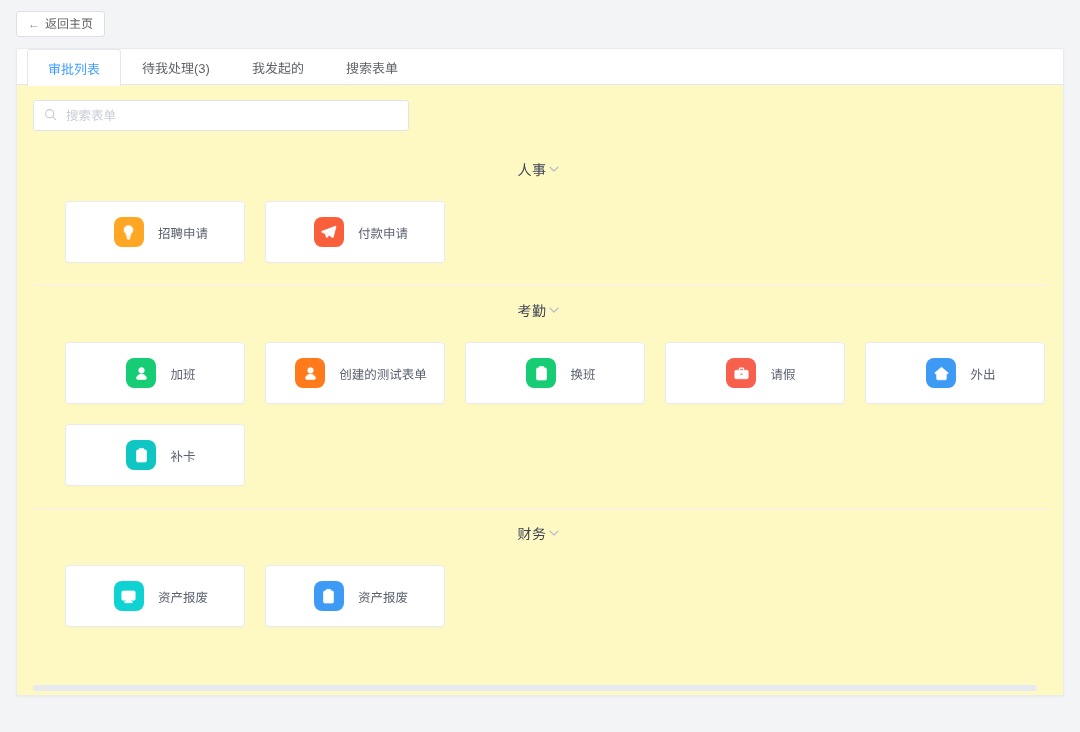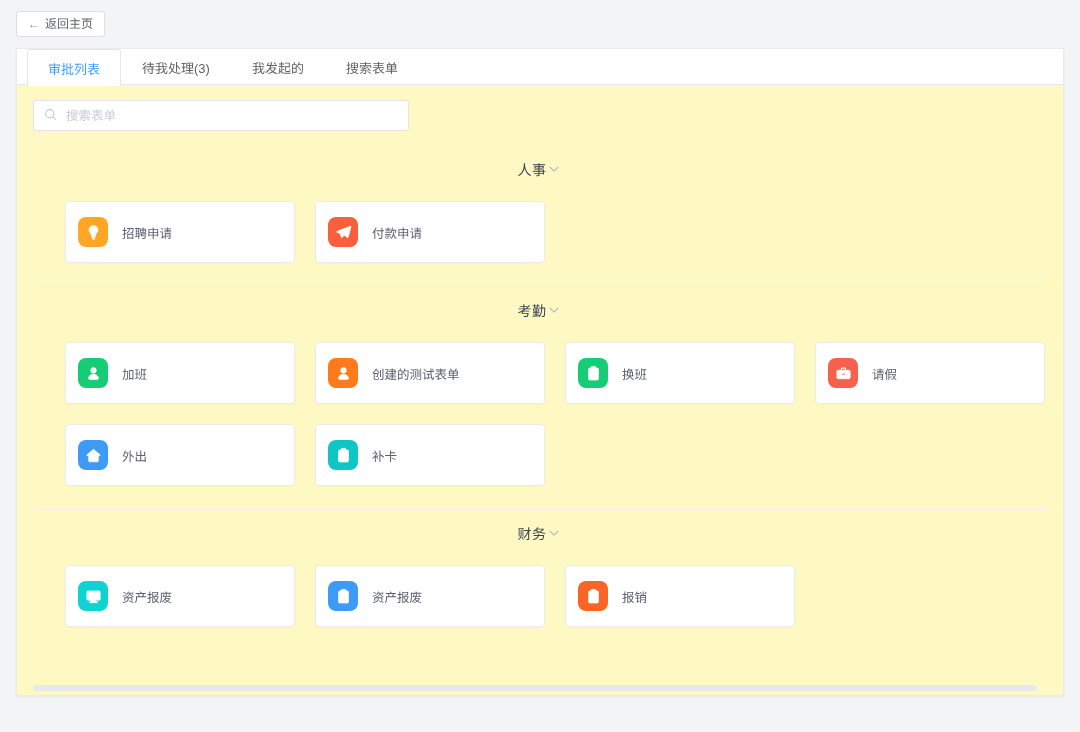--- a/index.html
+++ b/index.html
@@ -154,30 +154,31 @@
     align-items: center;
   }
 
   .cards {
     display: flex;
     flex-wrap: wrap;
     gap: 20px 20px;
     padding: 8px 0 22px 32px;
   }
   .card {
-    width: 230px;
+    width: 180px;
     height: 62px;
     border: 1px solid #e9ebee;
     border-radius: 4px;
     background: #fff;
     display: flex;
     align-items: center;
     padding-left: 12px;
     cursor: pointer;
     box-shadow: 0 1px 2px rgba(0,0,0,0.02);
+    justify-content: center;
   }
   .card-icon {
     width: 30px;
     height: 30px;
     border-radius: 8px;
     display: flex;
     align-items: center;
     justify-content: center;
     flex: 0 0 auto;
   }
@@ -386,30 +387,20 @@
                       <rect x="8.6" y="2" width="6.8" height="3.4" rx="1.1"></rect>
                       <g fill="none" stroke="#fff" stroke-width="1.3" stroke-linecap="round">
                         <line x1="8.5" y1="10" x2="15.5" y2="10"></line>
                         <line x1="8.5" y1="13.2" x2="15.5" y2="13.2"></line>
                         <line x1="8.5" y1="16.4" x2="13" y2="16.4"></line>
                       </g>
                     </svg>
                   </div>
                   <div class="card-label">资产报废</div>
                 </div>
-                <div class="card">
-                  <div class="card-icon" style="background: rgb(249, 101, 38);">
-                    <svg width="17" height="17" viewBox="0 0 24 24" fill="#fff" stroke="#fff">
-                      <rect x="5" y="4.2" width="14" height="17" rx="1.8"></rect>
-                      <rect x="8.6" y="2" width="6.8" height="3.4" rx="1.1"></rect>
-                      <path d="M8.8 13.2l2.3 2.4 4.2-4.6" fill="none" stroke-width="1.8" stroke-linecap="round" stroke-linejoin="round"></path>
-                    </svg>
-                  </div>
-                  <div class="card-label">报销</div>
-                </div>
               </div>
             </div>
           </div>
 
       </div>
     </div>
 
     <div class="hscroll">
       <div class="hscroll-thumb"></div>
     </div>

